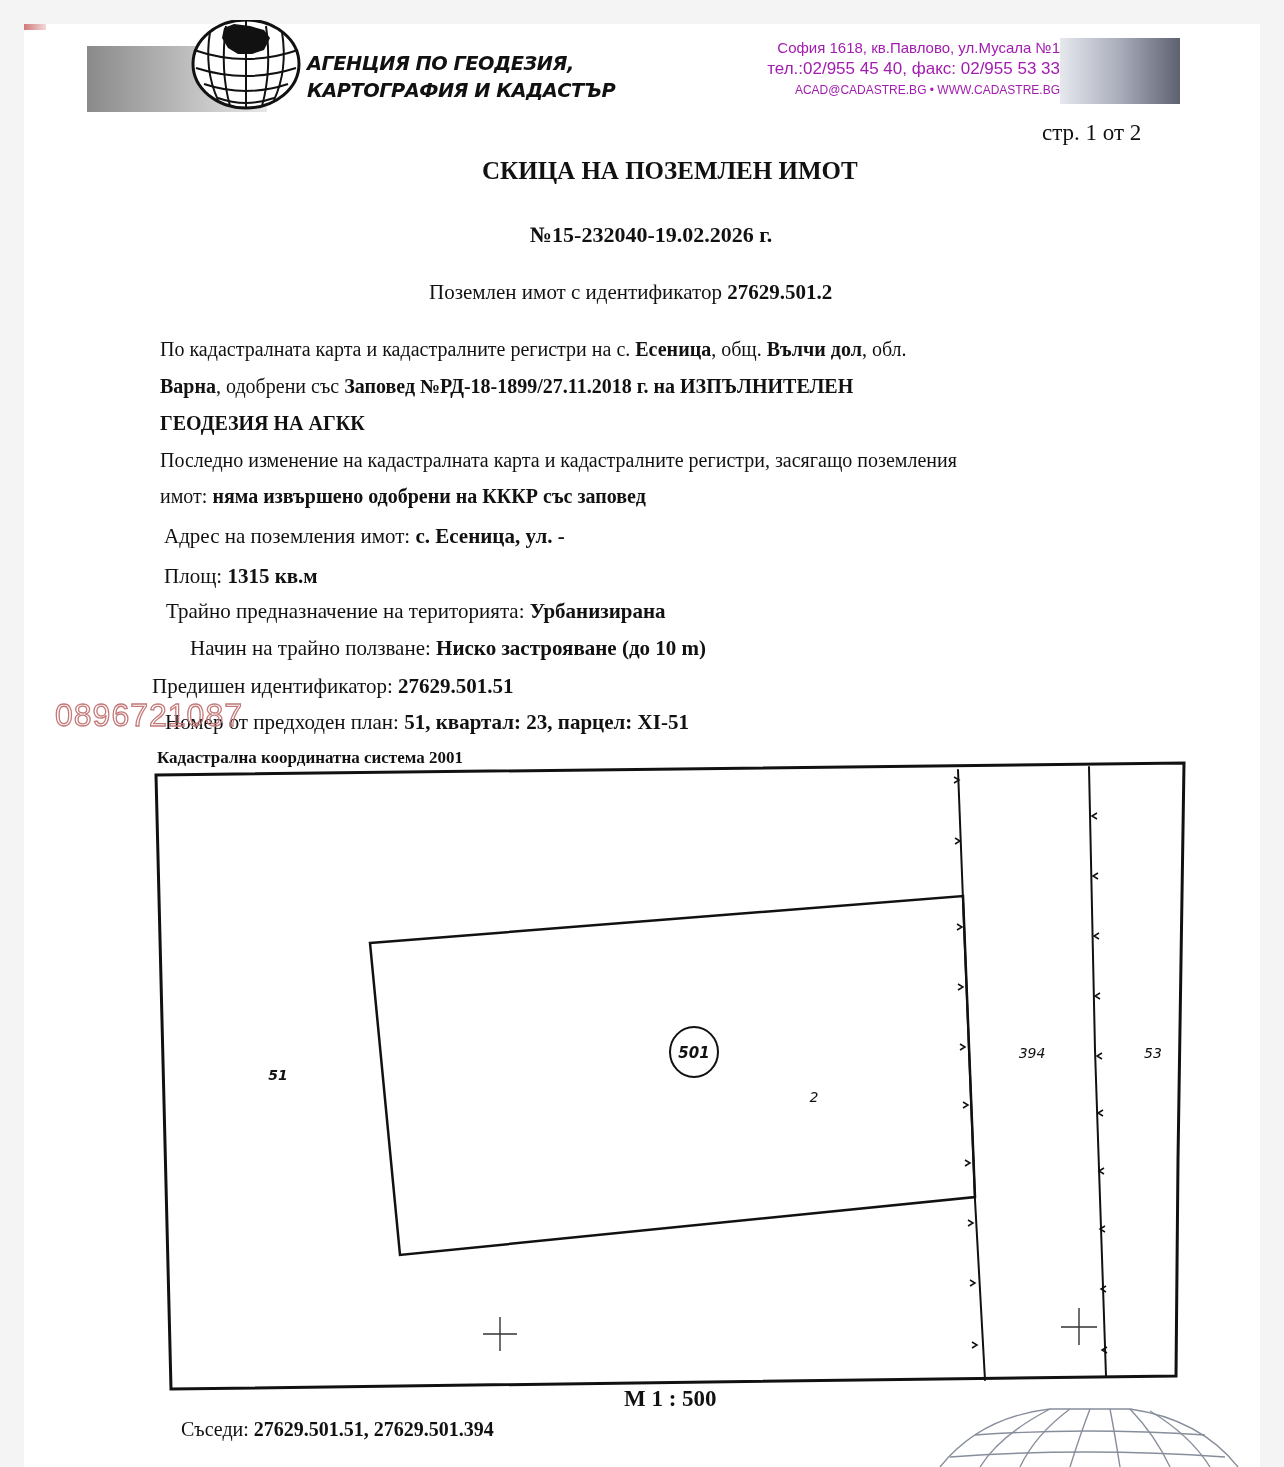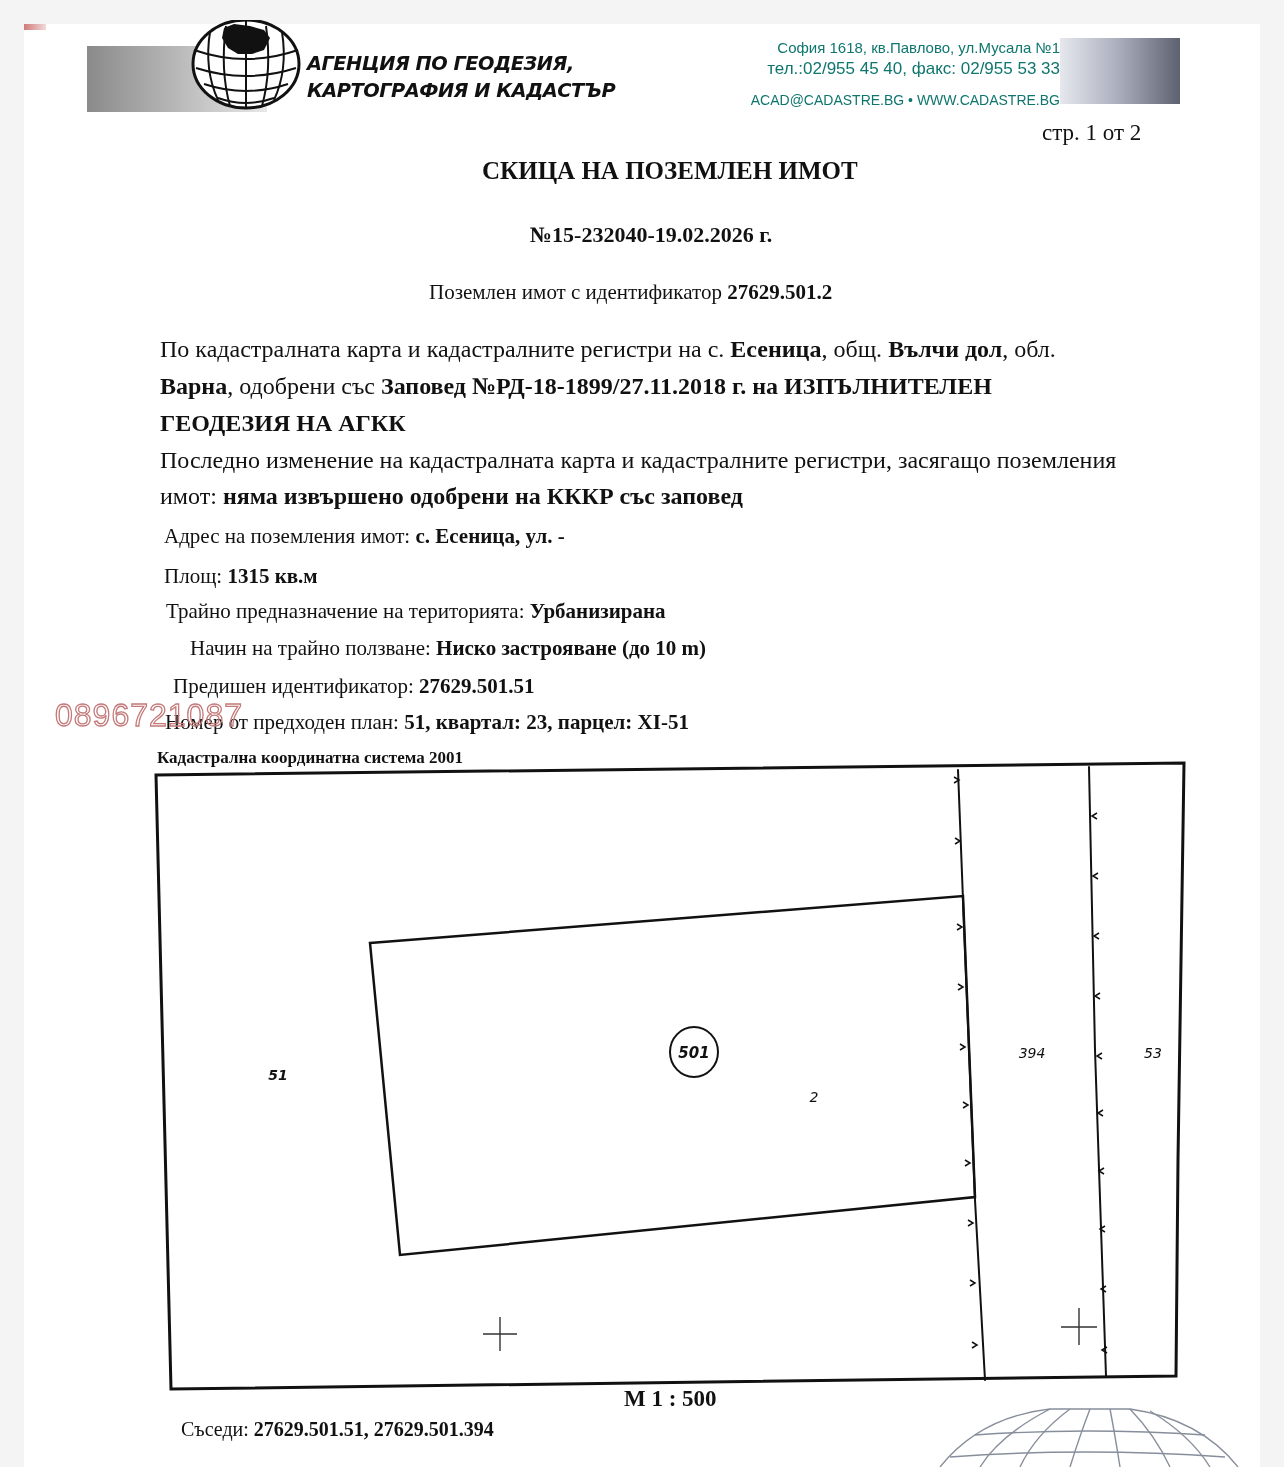--- a/index.html
+++ b/index.html
@@ -24,32 +24,32 @@
     }
     .logo-globe { position: absolute; left: 190px; top: 20px; width: 112px; height: 92px; }
     .agency-name {
       position: absolute; left: 310px; top: 50px;
       font-family: "DejaVu Sans", sans-serif; font-weight: bold; font-style: italic;
       font-size: 19px; line-height: 27px; letter-spacing: -0.5px; color: #111;
       transform: scaleX(1.02);
     }
     .contact {
       position: absolute; right: 224px; top: 37px; text-align: right;
-      font-family: "Liberation Sans", sans-serif; color: #0f766e;
+      font-family: "Liberation Sans", sans-serif; color: #a21caf;
     }
     .contact .l1 { font-size: 15px; line-height: 21px; }
     .contact .l2 { font-size: 17px; line-height: 22px; }
-    .contact .l3 { font-size: 14px; line-height: 20px; margin-top: 10px; }
+    .contact .l3 { font-size: 12px; line-height: 20px; }
     .pageno { left: 1042px; top: 120px; font-size: 23px; }
     .title { left: 482px; top: 157px; font-size: 25px; font-weight: bold; }
     .docno { left: 530px; top: 222px; font-size: 22px; font-weight: bold; }
     .ident { left: 429px; top: 280px; font-size: 21px; }
     .ident b { font-weight: bold; text-align: right; }
     .para {
-      position: absolute; left: 160px; font-size: 24px; line-height: 33px;
+      position: absolute; left: 160px; font-size: 20px; line-height: 33px;
       white-space: nowrap;
     }
     .field { position: absolute; left: 164px; font-size: 21px; white-space: nowrap; }
     .watermark {
       position: absolute; left: 55px; top: 697px;
       font-family: "Liberation Sans", sans-serif; font-size: 32px; letter-spacing: 1px;
       color: transparent; -webkit-text-stroke: 1.3px #c47a7a;
     }
     .coord-sys { left: 157px; top: 748px; font-size: 17px; font-weight: bold; }
     .map { position: absolute; left: 150px; top: 760px; width: 1050px; height: 640px; }
@@ -122,21 +122,21 @@
 </div>
 <div class="field" style="top:564px;">
   <span>Площ: </span><b>1315 кв.м</b>
 </div>
 <div class="field" style="top:599px;left:166px;">
   <span>Трайно предназначение на територията: </span><b>Урбанизирана</b>
 </div>
 <div class="field" style="top:636px;left:166px;margin-left:24px;">
   <span>Начин на трайно ползване: </span><b>Ниско застрояване (до 10 m)</b>
 </div>
-<div class="field" style="top:674px;left:173px;">
+<div class="field" style="top:674px;left:152px;">
   <span>Предишен идентификатор: </span><b>27629.501.51</b>
 </div>
 <div class="field" style="top:710px;left:165px;">
   <span>Номер от предходен план: </span><b>51, квартал: 23, парцел: XI-51</b>
 </div>
 <div class="watermark">0896721087</div>
 
 <div class="abs coord-sys">Кадастрална координатна система 2001</div>
 
 <svg class="map" viewBox="150 760 1050 640">

